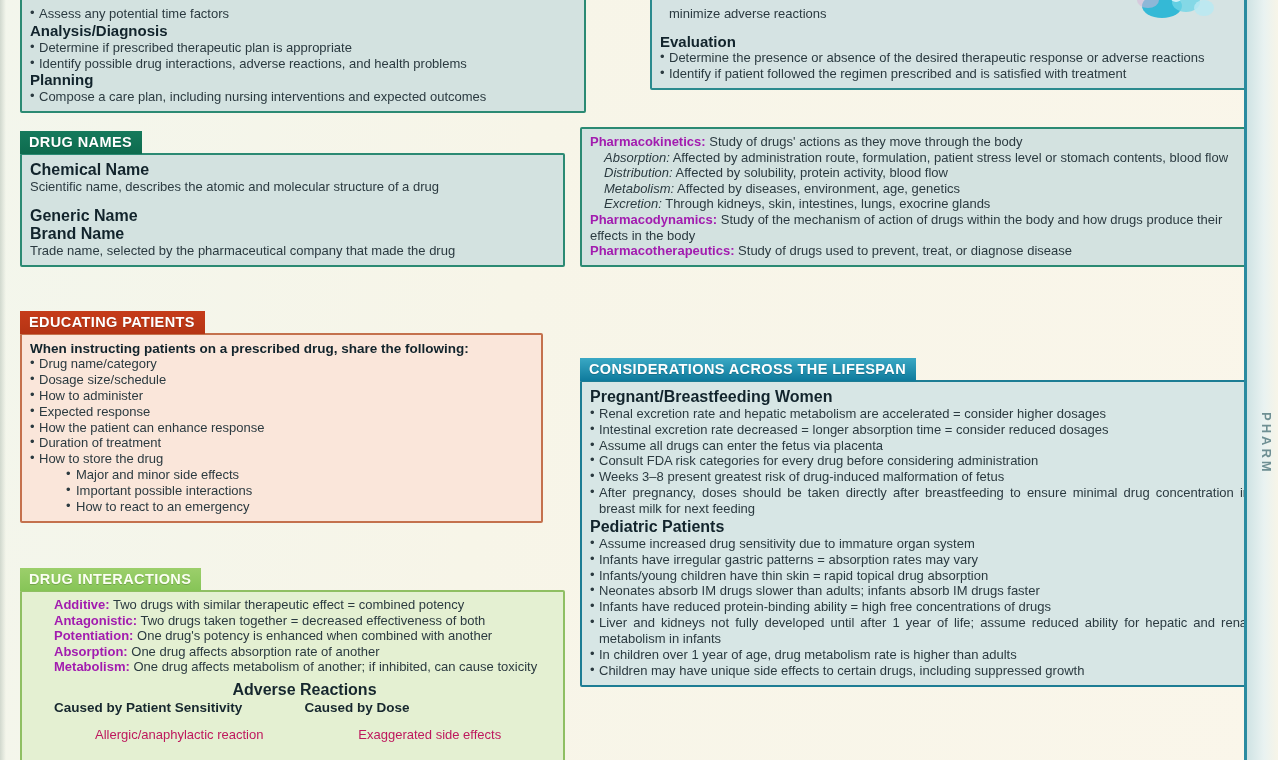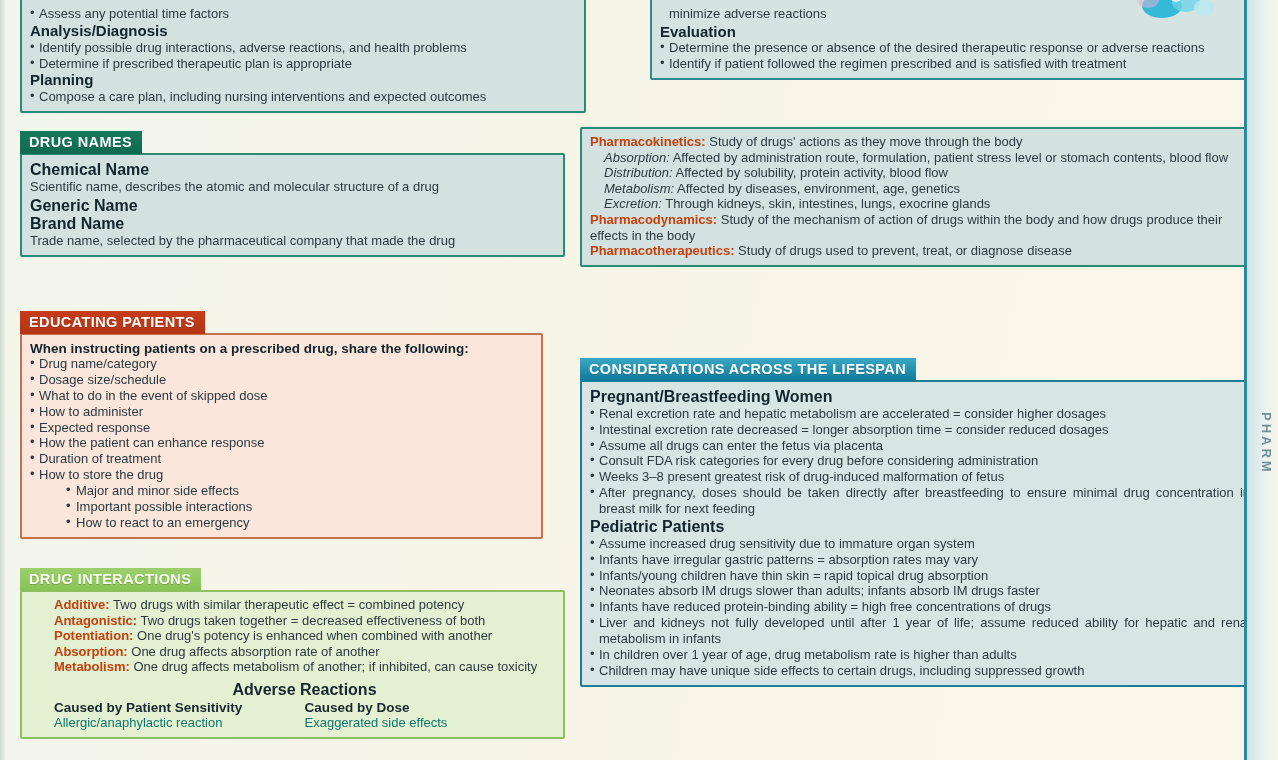--- a/index.html
+++ b/index.html
@@ -83,58 +83,59 @@
     left: 0; top: -1px;
     font-size: 13px;
     color: #2b3a40;
   }
   .bullets li.sub {
     padding-left: 46px;
   }
   .bullets li.sub::before { left: 36px; }
   .bullets li.just { text-align: justify; }
   .indent { padding-left: 14px; display:block; }
-  .lbl { font-weight: bold; color:#c2410c; }
+  .lbl { font-weight: bold; color:#a21caf; }
   .ital { font-style: italic; text-align: right; }
 
   
   #top-left  { left: 20px;  top: -96px;  width: 566px; }
   #top-right { left: 650px; top: -96px;  width: 610px; }
 
   #drug-names        { left: 20px;  top: 131px; width: 545px; }
   #educating         { left: 20px;  top: 311px; width: 523px; }
   #interactions      { left: 20px;  top: 568px; width: 545px; }
 
   #pharm-basics      { left: 580px; top: 128px; width: 680px; }
   #lifespan          { left: 580px; top: 358px; width: 680px; }
 
-  .box .p-line + .h-sub { margin-top: 2px; }
+  .box .p-line + .h-sub { margin-top: 12px; }
 
   
   .adv-title {
     text-align: center;
     font-weight: bold;
     font-size: 16px;
     color: #16272e;
     margin-top: 6px;
   }
   .adv-cols { display: flex; margin-top: 1px; }
   .adv-col { width: 50%; }
   .adv-col h4 {
     margin: 0;
     font-size: 13.5px;
     font-weight: bold;
     color: #16272e;
     line-height: 1.15;
   }
   .adv-col p {
-    margin: 0;
-    font-size: 13px;
-    color: #0f766e;
+    margin: 12px;
+    font-size: 13px;
+    color: #be185d;
     line-height: 1.2;
+    text-align: center;
   }
 
   
   #side-strip {
     position: absolute;
     right: 0; top: 0;
     width: 34px; height: 760px;
     background: linear-gradient(90deg,#cfe3e4 0%, #e9f2f1 55%, #f7f5e8 100%);
     border-left: 3px solid #2a8ba0;
     z-index: 6;
@@ -171,22 +172,22 @@
 <div id="sheet">
 
   <div class="panel" id="top-left">
     <div class="box mint">
       <div style="height:96px"></div>
       <ul class="bullets">
         <li>Assess any potential time factors</li>
       </ul>
       <div class="h-sub">Analysis/Diagnosis</div>
       <ul class="bullets">
+        <li>Determine if prescribed therapeutic plan is appropriate</li>
         <li>Identify possible drug interactions, adverse reactions, and health problems</li>
-        <li>Determine if prescribed therapeutic plan is appropriate</li>
       </ul>
       <div class="h-sub">Planning</div>
       <ul class="bullets">
         <li>Compose a care plan, including nursing interventions and expected outcomes</li>
       </ul>
     </div>
   </div>
 
   <div class="panel" id="top-right">
     <div class="box bluegrey">
@@ -221,21 +222,20 @@
     </div>
   </div>
 
   <div class="panel" id="educating">
     <div class="tab red">EDUCATING PATIENTS</div>
     <div class="box peach">
       <div class="h-sub" style="font-size:13.5px">When instructing patients on a prescribed drug, share the following:</div>
       <ul class="bullets">
         <li>Drug name/category</li>
         <li>Dosage size/schedule</li>
-        <li>What to do in the event of skipped dose</li>
         <li>How to administer</li>
         <li>Expected response</li>
         <li>How the patient can enhance response</li>
         <li>Duration of treatment</li>
         <li>How to store the drug</li>
         <li class="sub">Major and minor side effects</li>
         <li class="sub">Important possible interactions</li>
         <li class="sub">How to react to an emergency</li>
       </ul>
     </div>

